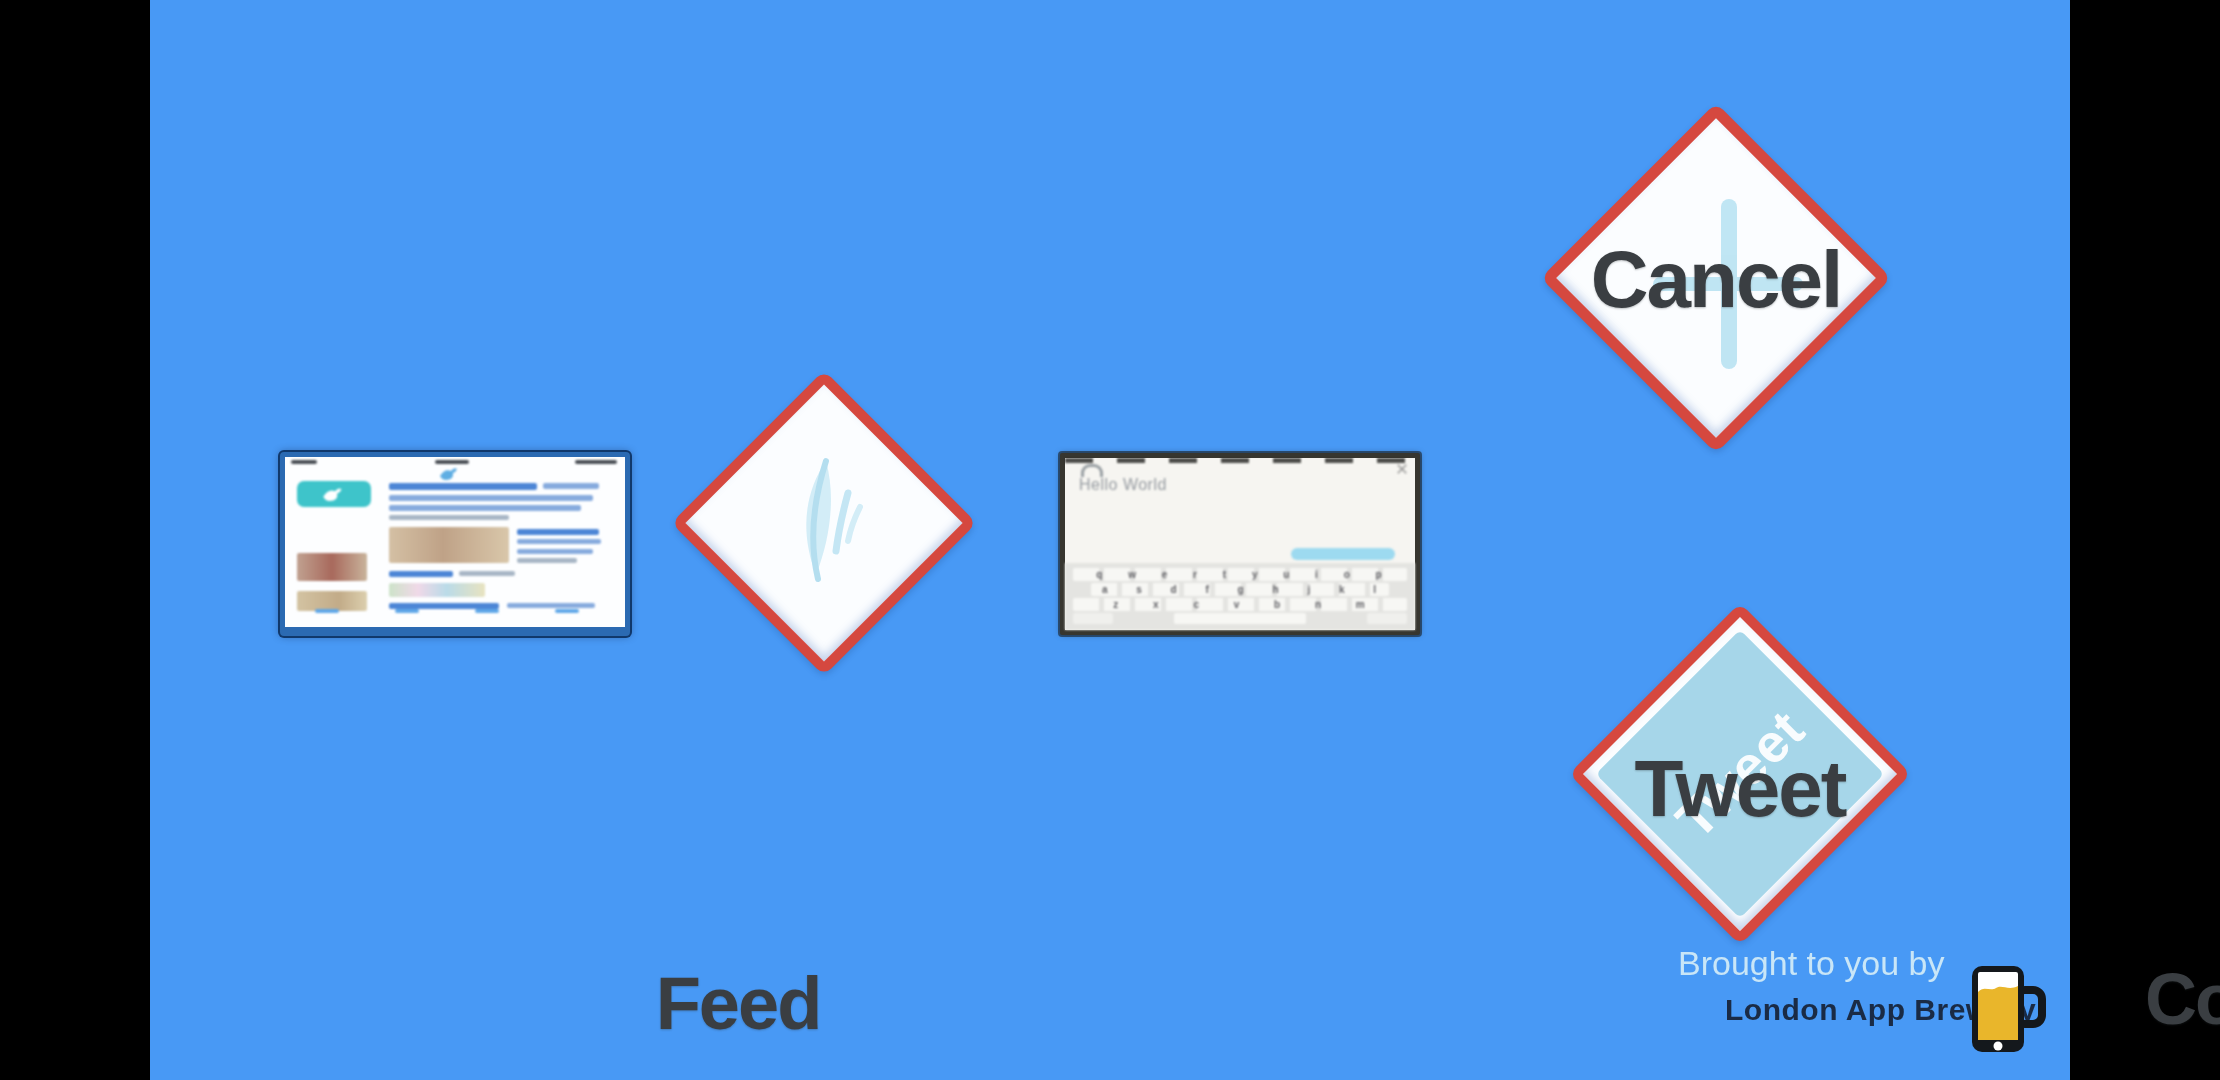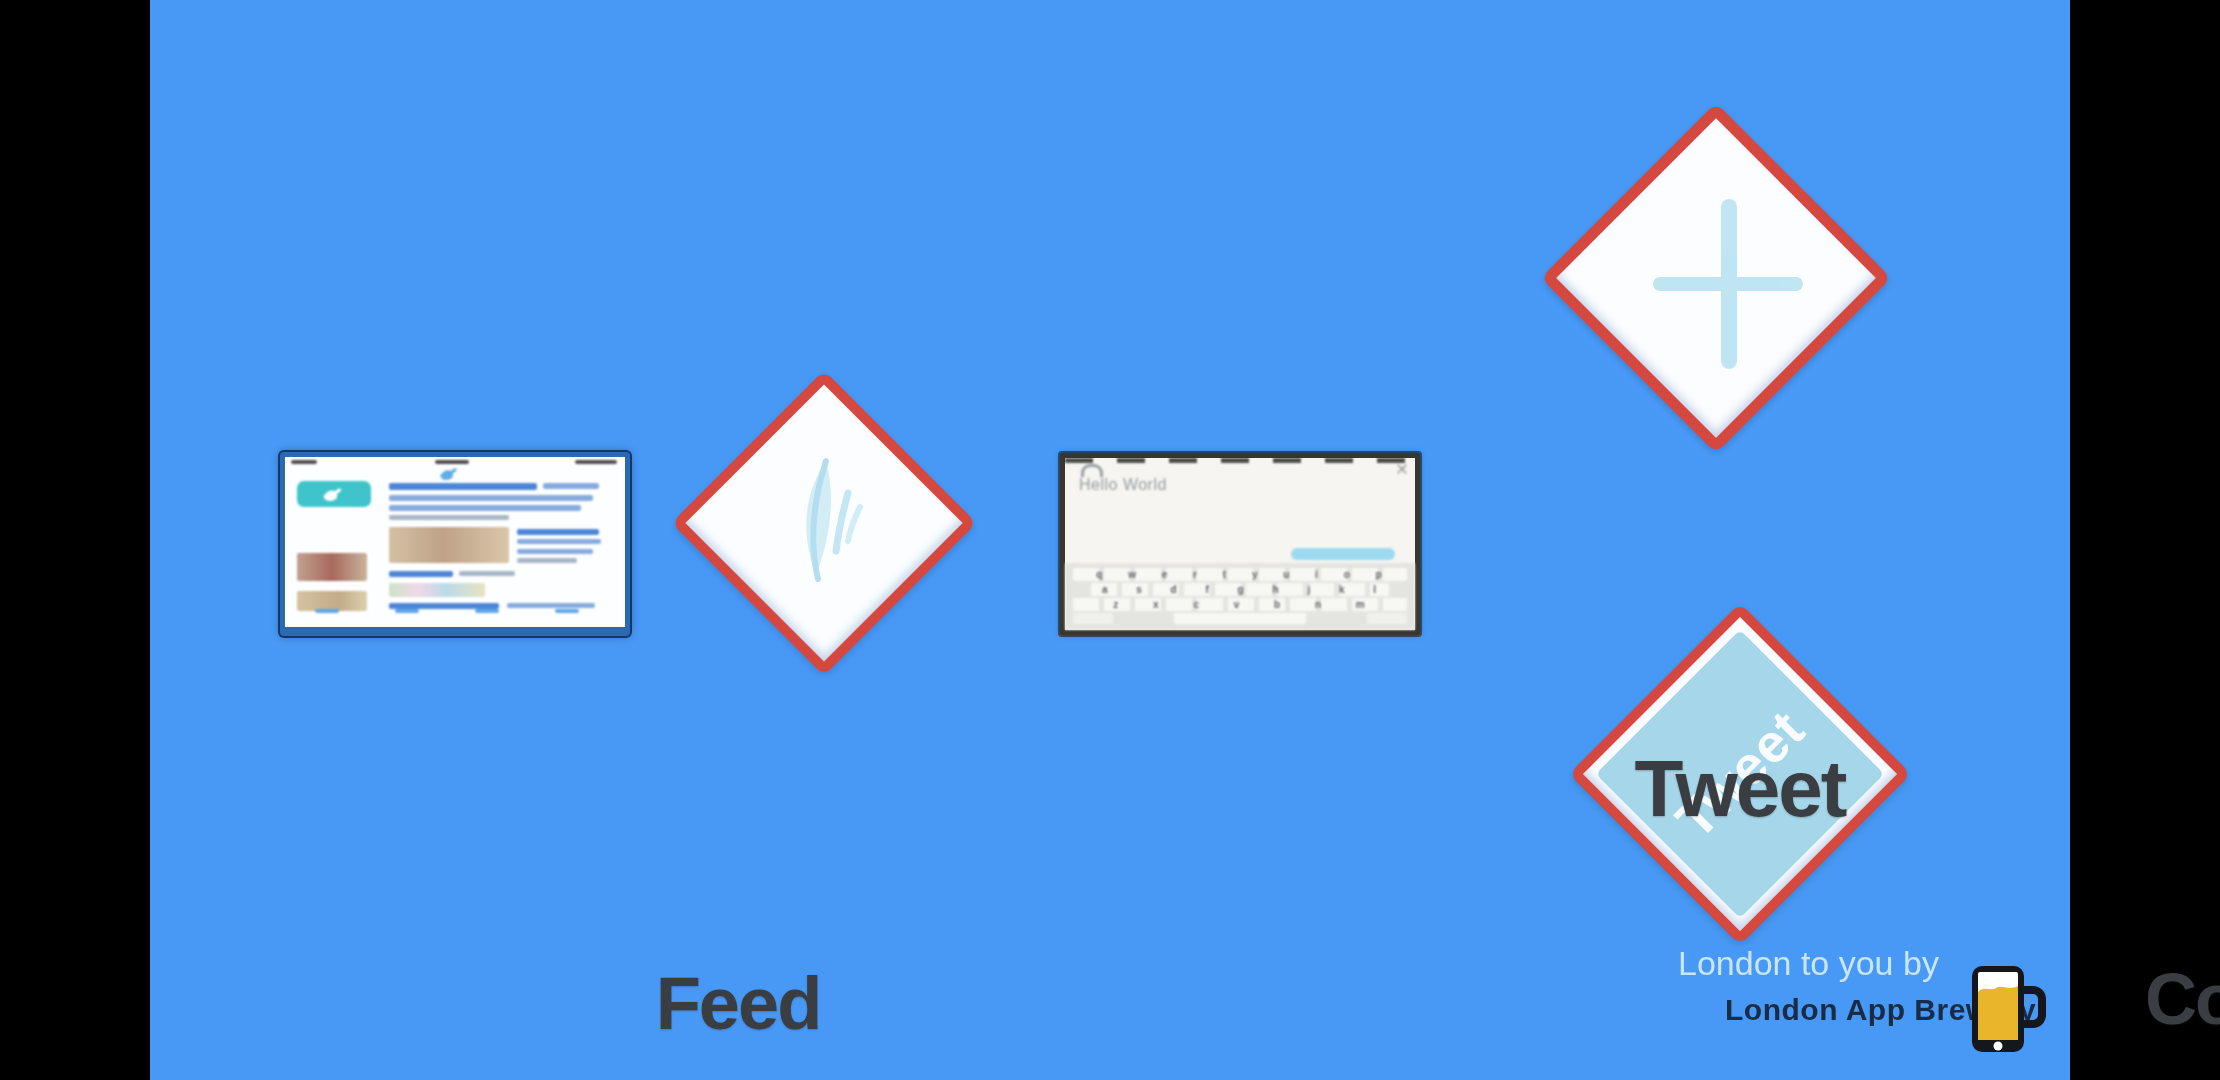--- a/index.html
+++ b/index.html
@@ -180,32 +180,33 @@
 
 <div class="node cancel-node">
   <div class="diamond">
     <div class="inner-upright">
       <div class="plus-icon">
         <div class="v"></div>
           <div class="h"></div>
       </div>
     </div>
   </div>
+  <div class="node-label lbl-cancel" style="left:50%;top:51%;">Cancel</div>
 </div>
 
 <div class="node tweet-node">
   <div class="diamond">
     <div class="tweet-fill">
       <span class="tweet-rot">Tweet</span>
     </div>
   </div>
   <div class="node-label lbl-tweet" style="left:50%;top:56%;">Tweet</div>
 </div>
 
-<div class="credit-line1">London to you by</div>
+<div class="credit-line1">Brought to you by</div>
 <div class="credit-line2">London App Brewery</div>
 <svg class="mug" width="80" height="92" viewBox="0 0 80 92">
   <rect x="50" y="26" width="26" height="34" rx="9" fill="none" stroke="#14181C" stroke-width="8"></rect>
   <rect x="6" y="2" width="52" height="86" rx="10" fill="#14181C"></rect>
   <rect x="12" y="8" width="40" height="68" rx="2" fill="#FFFFFF"></rect>
   <path d="M12,28 C18,21 24,28 30,24 C36,20 42,27 52,22 L52,76 L12,76 Z" fill="#E9B62B"></path>
   <circle cx="32" cy="82" r="4.5" fill="#FFFFFF"></circle>
 </svg>
 
 </body></html>

